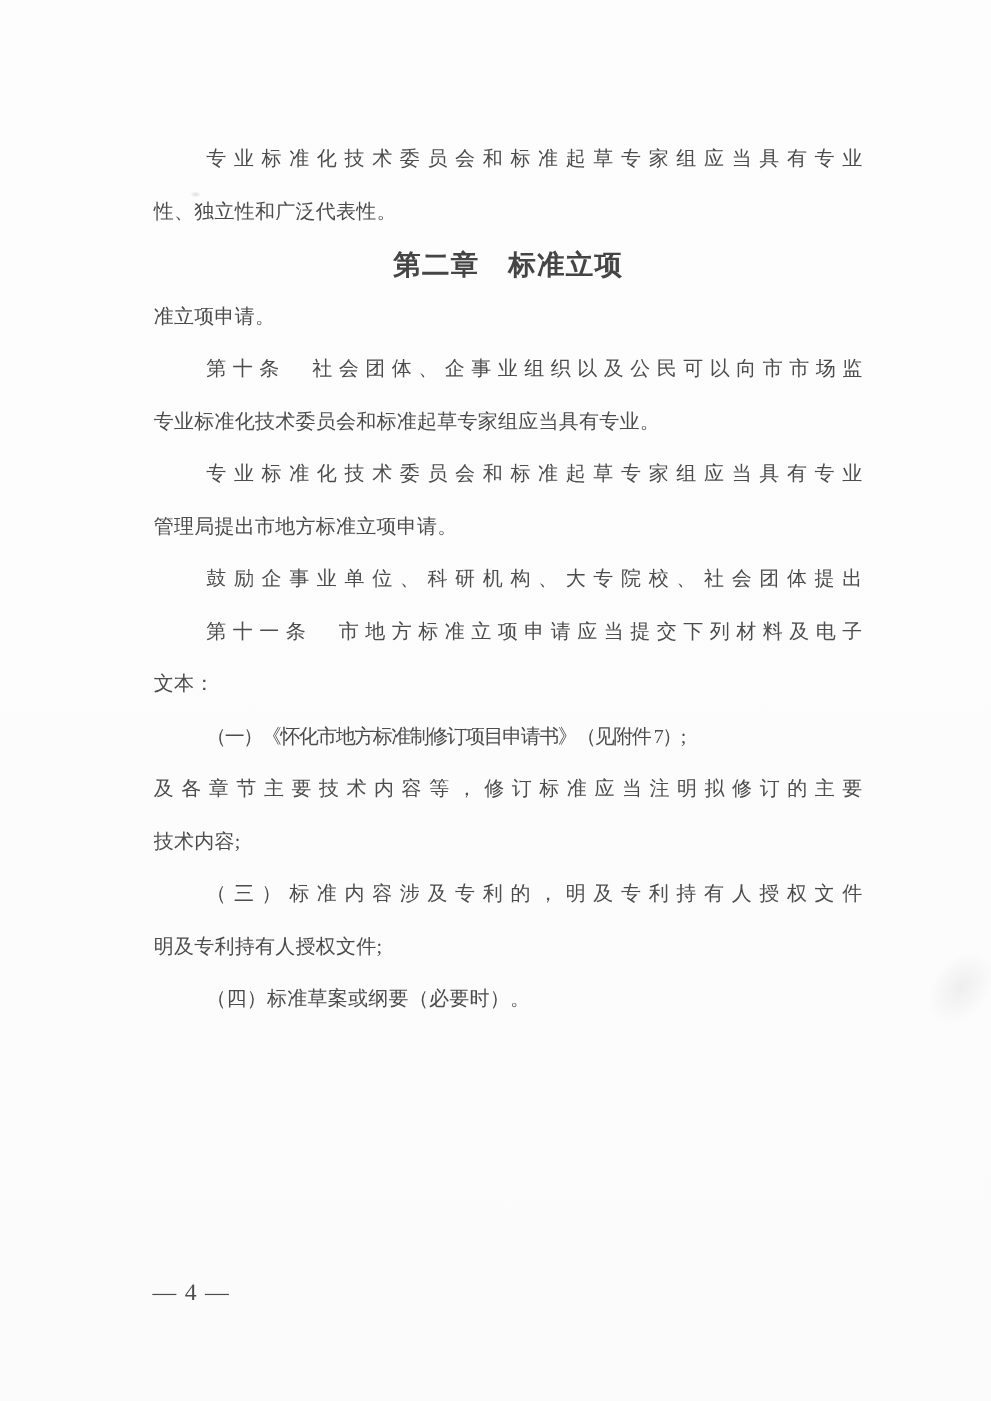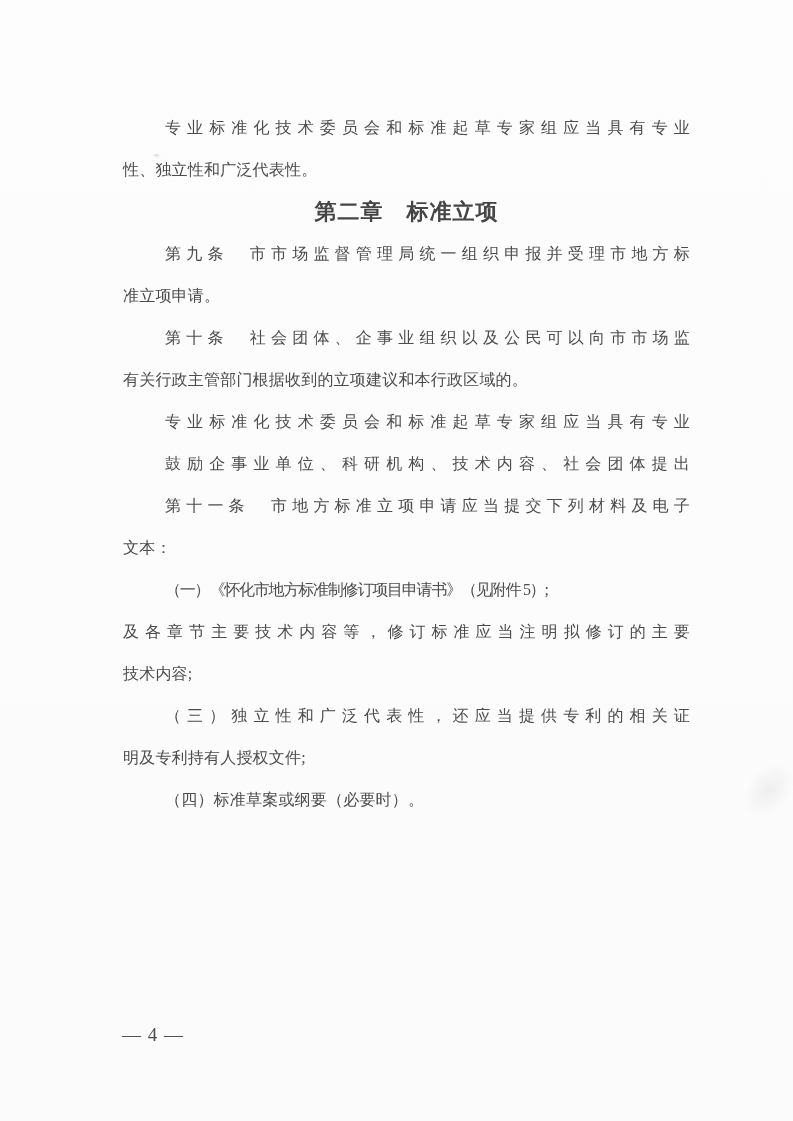--- a/index.html
+++ b/index.html
@@ -52,32 +52,32 @@
 <body>
 
 <div class="page">
 
   <div class="doc">
     <div class="ln ind fl">专业标准化技术委员会和标准起草专家组应当具有专业</div>
     <div class="ln">性、独立性和广泛代表性。</div>
 
     <div class="ln hd">第二章　标准立项</div>
 
-    <div class="ln ind fl">第九条　市市场监督管理局统一组织申报并受理市地方标</div>
     <div class="ln">准立项申请。</div>
     <div class="ln ind fl">第十条　社会团体、企事业组织以及公民可以向市市场监</div>
-    <div class="ln">有关行政主管部门根据收到的立项建议和本行政区域的。</div>
+    <div class="ln">专业标准化技术委员会和标准起草专家组应当具有专业。</div>
     <div class="ln ind fl">专业标准化技术委员会和标准起草专家组应当具有专业</div>
-    <div class="ln ind fl">鼓励企事业单位、科研机构、技术内容、社会团体提出</div>
+    <div class="ln">管理局提出市地方标准立项申请。</div>
+    <div class="ln ind fl">鼓励企事业单位、科研机构、大专院校、社会团体提出</div>
     <div class="ln ind fl">第十一条　市地方标准立项申请应当提交下列材料及电子</div>
     <div class="ln">文本：</div>
-    <div class="ln ind tight">（一）《怀化市地方标准制修订项目申请书》（见附件 5）;</div>
+    <div class="ln ind tight">（一）《怀化市地方标准制修订项目申请书》（见附件 7）;</div>
     <div class="ln fl">及各章节主要技术内容等，修订标准应当注明拟修订的主要</div>
     <div class="ln">技术内容;</div>
-    <div class="ln ind fl">（三）独立性和广泛代表性，还应当提供专利的相关证</div>
+    <div class="ln ind fl">（三）标准内容涉及专利的，明及专利持有人授权文件</div>
     <div class="ln">明及专利持有人授权文件;</div>
     <div class="ln ind">（四）标准草案或纲要（必要时）。</div>
   </div>
 
   <div class="pagenum">— 4 —</div>
 
   <div class="smudge-right"></div>
   <div class="speck-left"></div>
 </div>
 

